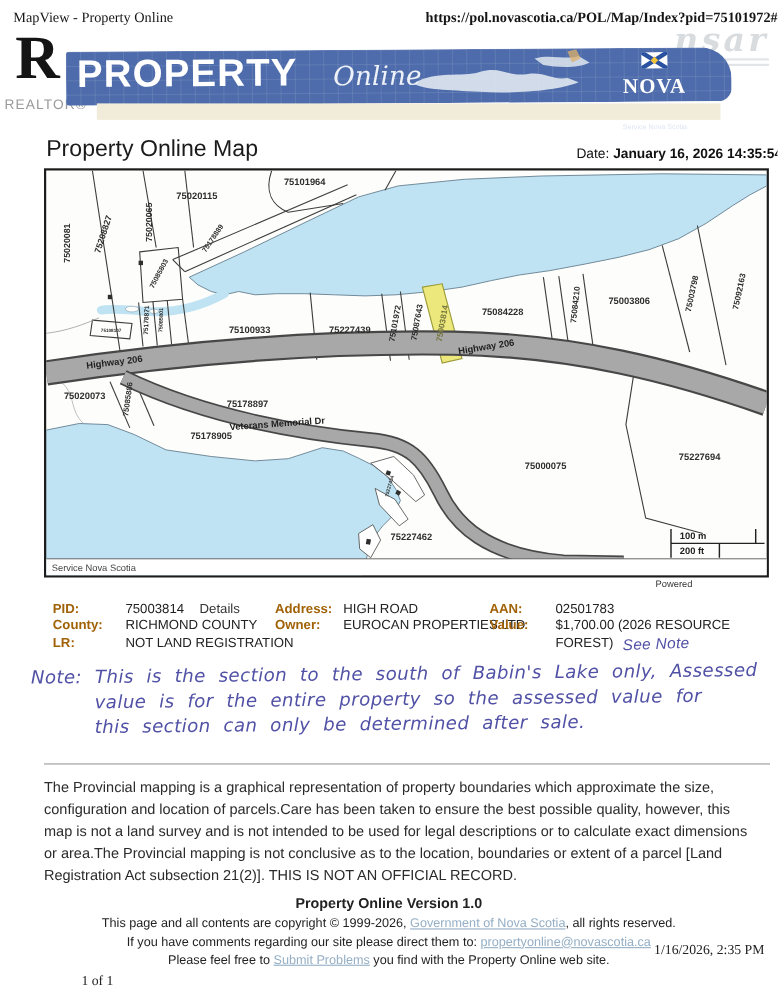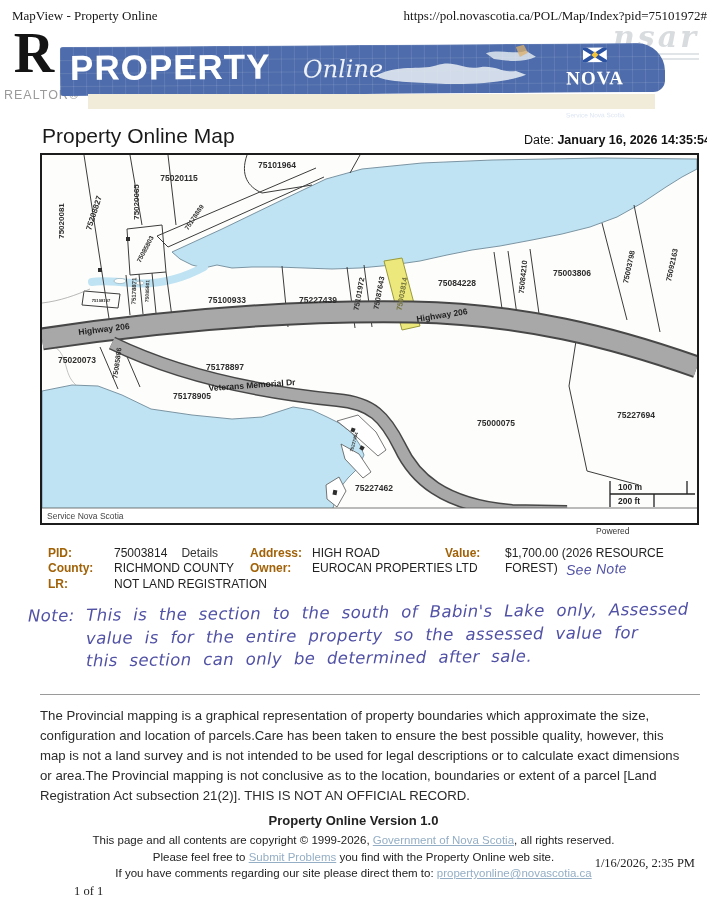--- a/index.html
+++ b/index.html
@@ -5,21 +5,21 @@
   * { margin:0; padding:0; box-sizing:border-box; }
   html,body { background:#ffffff; }
   #page {
     position:relative; width:707px; height:916px; background:#ffffff;
     overflow:hidden; font-family:"Liberation Sans", sans-serif; color:#222;
   }
   
   .print-hdr { position:absolute; top:8px; font-family:"Liberation Serif", serif;
     font-size:13px; color:#151515; white-space:nowrap; }
   #print-title { left:12px; }
-  #print-url { right:0px; }
+  #print-url { right:0px;font-weight:bold; }
   
   #watermark { position:absolute; top:24px; right:8px; text-align:right;
     color:#d9dcdf; font-family:"DejaVu Serif", serif; font-style:italic;
     font-weight:bold; font-size:30px; letter-spacing:3px; line-height:26px; }
   .wm-line { height:2px; background:#e2e5e8; margin-top:3px; margin-left:auto; }
   
   #realtor { position:absolute; left:6px; top:26px; width:56px; height:72px; background:#fff; }
   #realtor .big-r { font-family:"Liberation Serif", serif; font-weight:900;
     font-size:56px; line-height:54px; color:#141414; text-align:center; }
   #realtor .cap { position:absolute; bottom:-4px; left:-2px; font-size:12.5px;
@@ -273,20 +273,24 @@
       <span class="det-label">Address:</span>
       <span class="det-val">HIGH ROAD</span>
     </div>
     <div class="det-row">
       <span class="det-label">Owner:</span>
       <span class="det-val">EUROCAN PROPERTIES LTD</span>
     </div>
   </div>
   <div class="det-col" id="det-col3">
     <div class="det-row">
+      <span class="det-label">AAN:</span>
+      <span class="det-val">02501783</span>
+    </div>
+    <div class="det-row">
       <span class="det-label">Value:</span>
       <span class="det-val">$1,700.00 (2026 RESOURCE</span>
     </div>
     <div class="det-row">
       <span class="det-label"></span>
       <span class="det-val">FOREST)</span>
       <span class="hand" id="see-note">See Note</span>
     </div>
   </div>
 
@@ -296,23 +300,23 @@
 
   <div id="divider"></div>
   <div id="disclaimer">The Provincial mapping is a graphical representation of property boundaries which approximate the size, configuration and location of parcels.Care has been taken to ensure the best possible quality, however, this map is not a land survey and is not intended to be used for legal descriptions or to calculate exact dimensions or area.The Provincial mapping is not conclusive as to the location, boundaries or extent of a parcel [Land Registration Act subsection 21(2)]. THIS IS NOT AN OFFICIAL RECORD.</div>
 
   <div id="footer">
     <div class="ver">Property Online Version 1.0</div>
     <div class="fline">
       <span>This page and all contents are copyright © 1999-2026, </span><a href="#">Government of Nova Scotia</a><span>, all rights reserved.</span>
     </div>
     <div class="fline">
+      <span>If you have comments regarding our site please direct them to: </span><a href="#">propertyonline@novascotia.ca</a>
+    </div>
+    <div class="fline">
       <span>Please feel free to </span><a href="#">Submit Problems</a><span> you find with the Property Online web site.</span>
-    </div>
-    <div class="fline">
-      <span>If you have comments regarding our site please direct them to: </span><a href="#">propertyonline@novascotia.ca</a>
     </div>
   </div>
 
   <div class="page-info" id="page-num">1 of 1</div>
   <div class="page-info" id="page-printed">1/16/2026, 2:35 PM</div>
 
 </div>
 
 </body></html>

